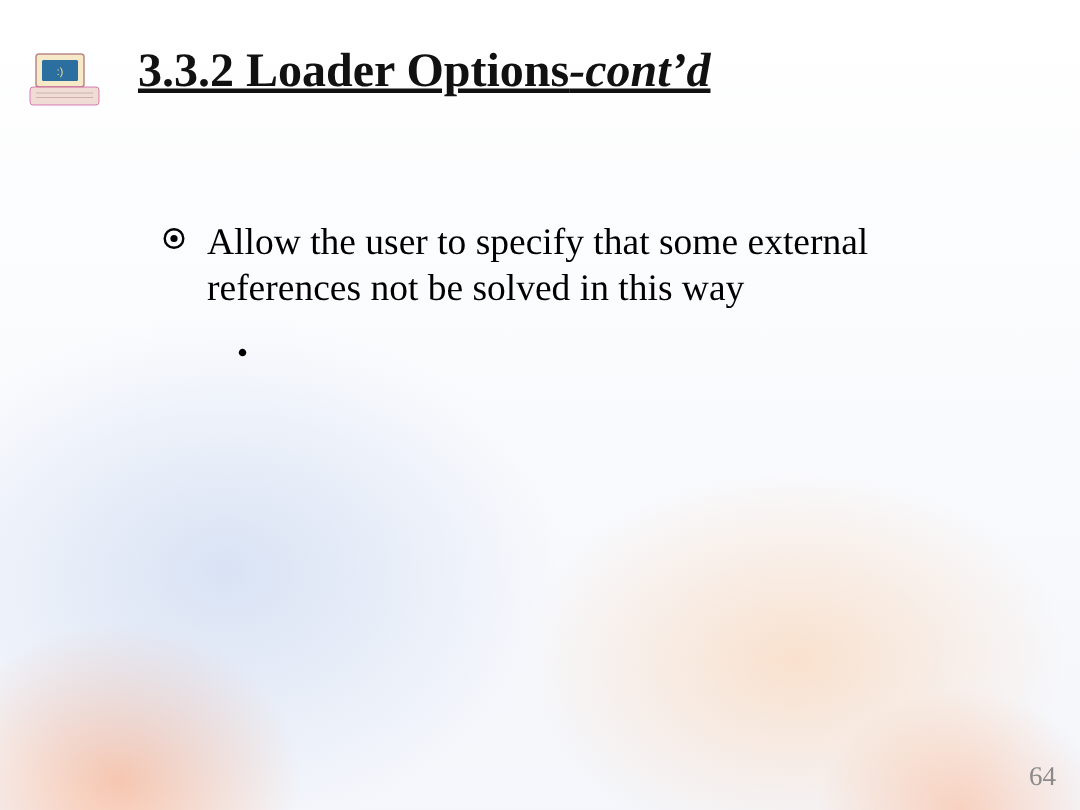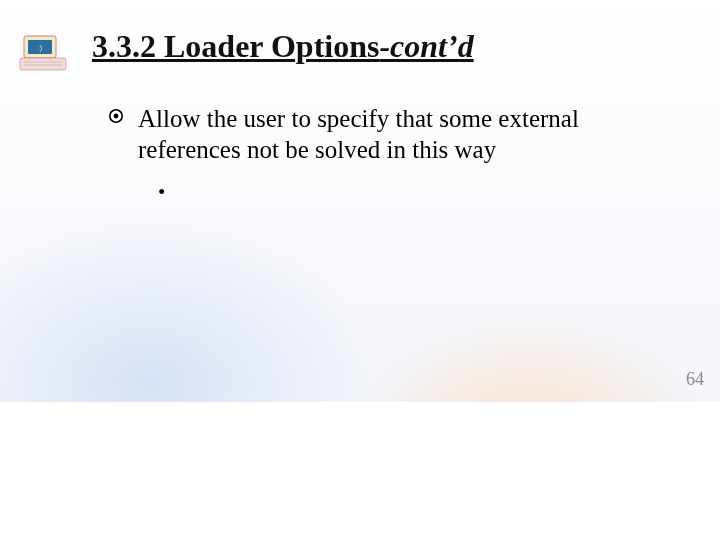--- a/index.html
+++ b/index.html
@@ -6,21 +6,21 @@
     margin: 0;
     padding: 0;
     width: 720px;
     height: 540px;
     font-family: "Times New Roman", Times, serif;
     overflow: hidden;
   }
   .slide {
     position: relative;
     width: 720px;
-    height: 402px;
+    height: 540px;
     background:
       radial-gradient(ellipse 320px 240px at 150px 380px, rgba(180,200,235,0.45), rgba(180,200,235,0) 70%),
       radial-gradient(ellipse 260px 180px at 530px 440px, rgba(255,182,120,0.35), rgba(255,182,120,0) 70%),
       radial-gradient(ellipse 160px 140px at 80px 520px, rgba(255,140,80,0.45), rgba(255,140,80,0) 75%),
       radial-gradient(ellipse 120px 100px at 640px 540px, rgba(255,140,80,0.35), rgba(255,140,80,0) 80%),
       linear-gradient(#ffffff, #f4f6fb);
     box-sizing: border-box;
   }
 
   .corner-icon {
@@ -52,20 +52,21 @@
     left: 108px;
     right: 40px;
   }
 
   .level1 {
     display: flex;
     align-items: flex-start;
     font-size: 25px;
     line-height: 1.22;
     color: #000;
+    margin-top: 43px;
   }
   .bullet1 {
     flex: 0 0 auto;
     margin-right: 14px;
     margin-top: 4px;
   }
   .bullet1 svg { width: 16px; height: 16px; display: block; }
   .level1-text { flex: 1 1 auto; }
 
   .level2 {

